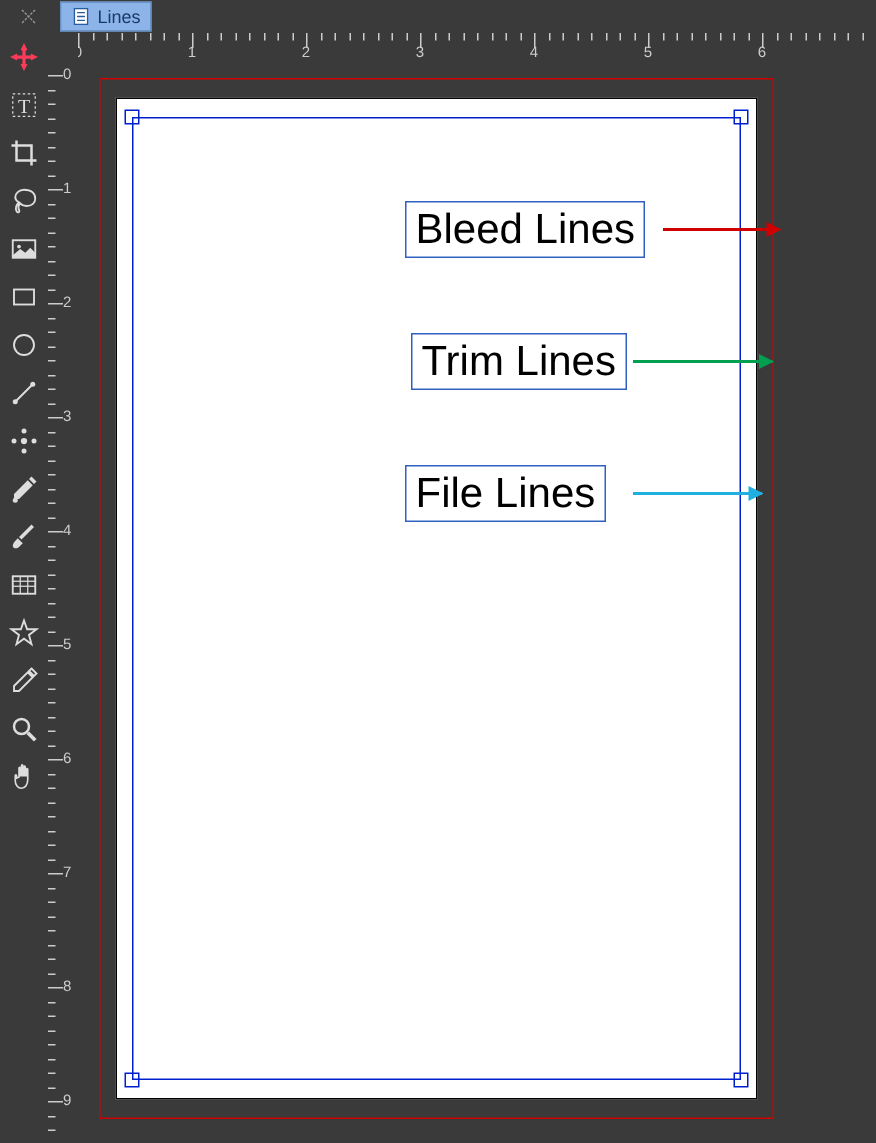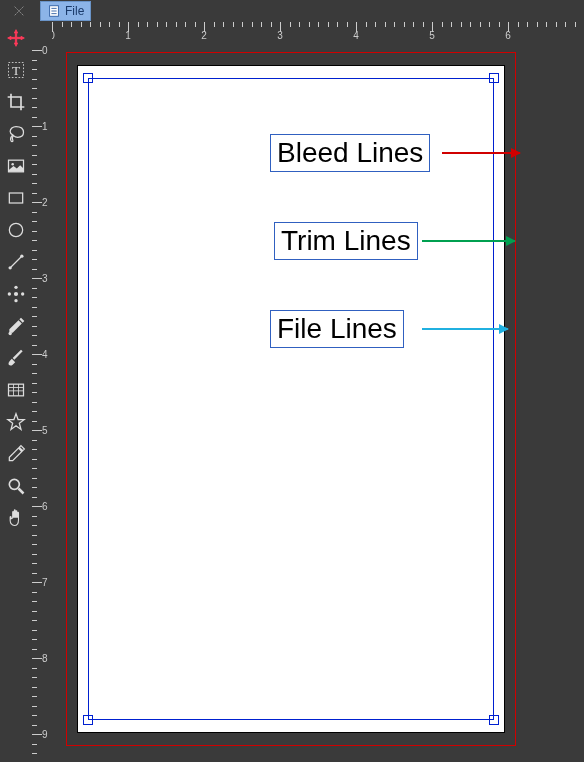--- a/index.html
+++ b/index.html
@@ -168,21 +168,21 @@
       <line x1="13" y1="3" x2="3" y2="13" stroke="#999" stroke-width="1" stroke-dasharray="2 1"></line>
     </svg>
   </div>
   <div class="tab">
     <svg class="tab-icon" viewBox="0 0 16 16">
       <rect x="3" y="2" width="10" height="12" fill="#fff" stroke="#2a5aa0"></rect>
       <line x1="5" y1="5" x2="11" y2="5" stroke="#2a5aa0"></line>
       <line x1="5" y1="8" x2="11" y2="8" stroke="#2a5aa0"></line>
       <line x1="5" y1="11" x2="11" y2="11" stroke="#2a5aa0"></line>
     </svg>
-    <span>File</span>
+    <span>Lines</span>
   </div>
 </div>
 
 <div class="toolbar">
   <div class="tool active">
     <svg viewBox="0 0 24 24">
         <path d="M12 2 L14 6 L12.8 6 L12.8 11.2 L18 11.2 L18 10 L22 12 L18 14 L18 12.8 L12.8 12.8 L12.8 18 L14 18 L12 22 L10 18 L11.2 18 L11.2 12.8 L6 12.8 L6 14 L2 12 L6 10 L6 11.2 L11.2 11.2 L11.2 6 L10 6 Z" fill="#ff3a5a"></path>
       </svg>
   </div>
   <div class="tool">

